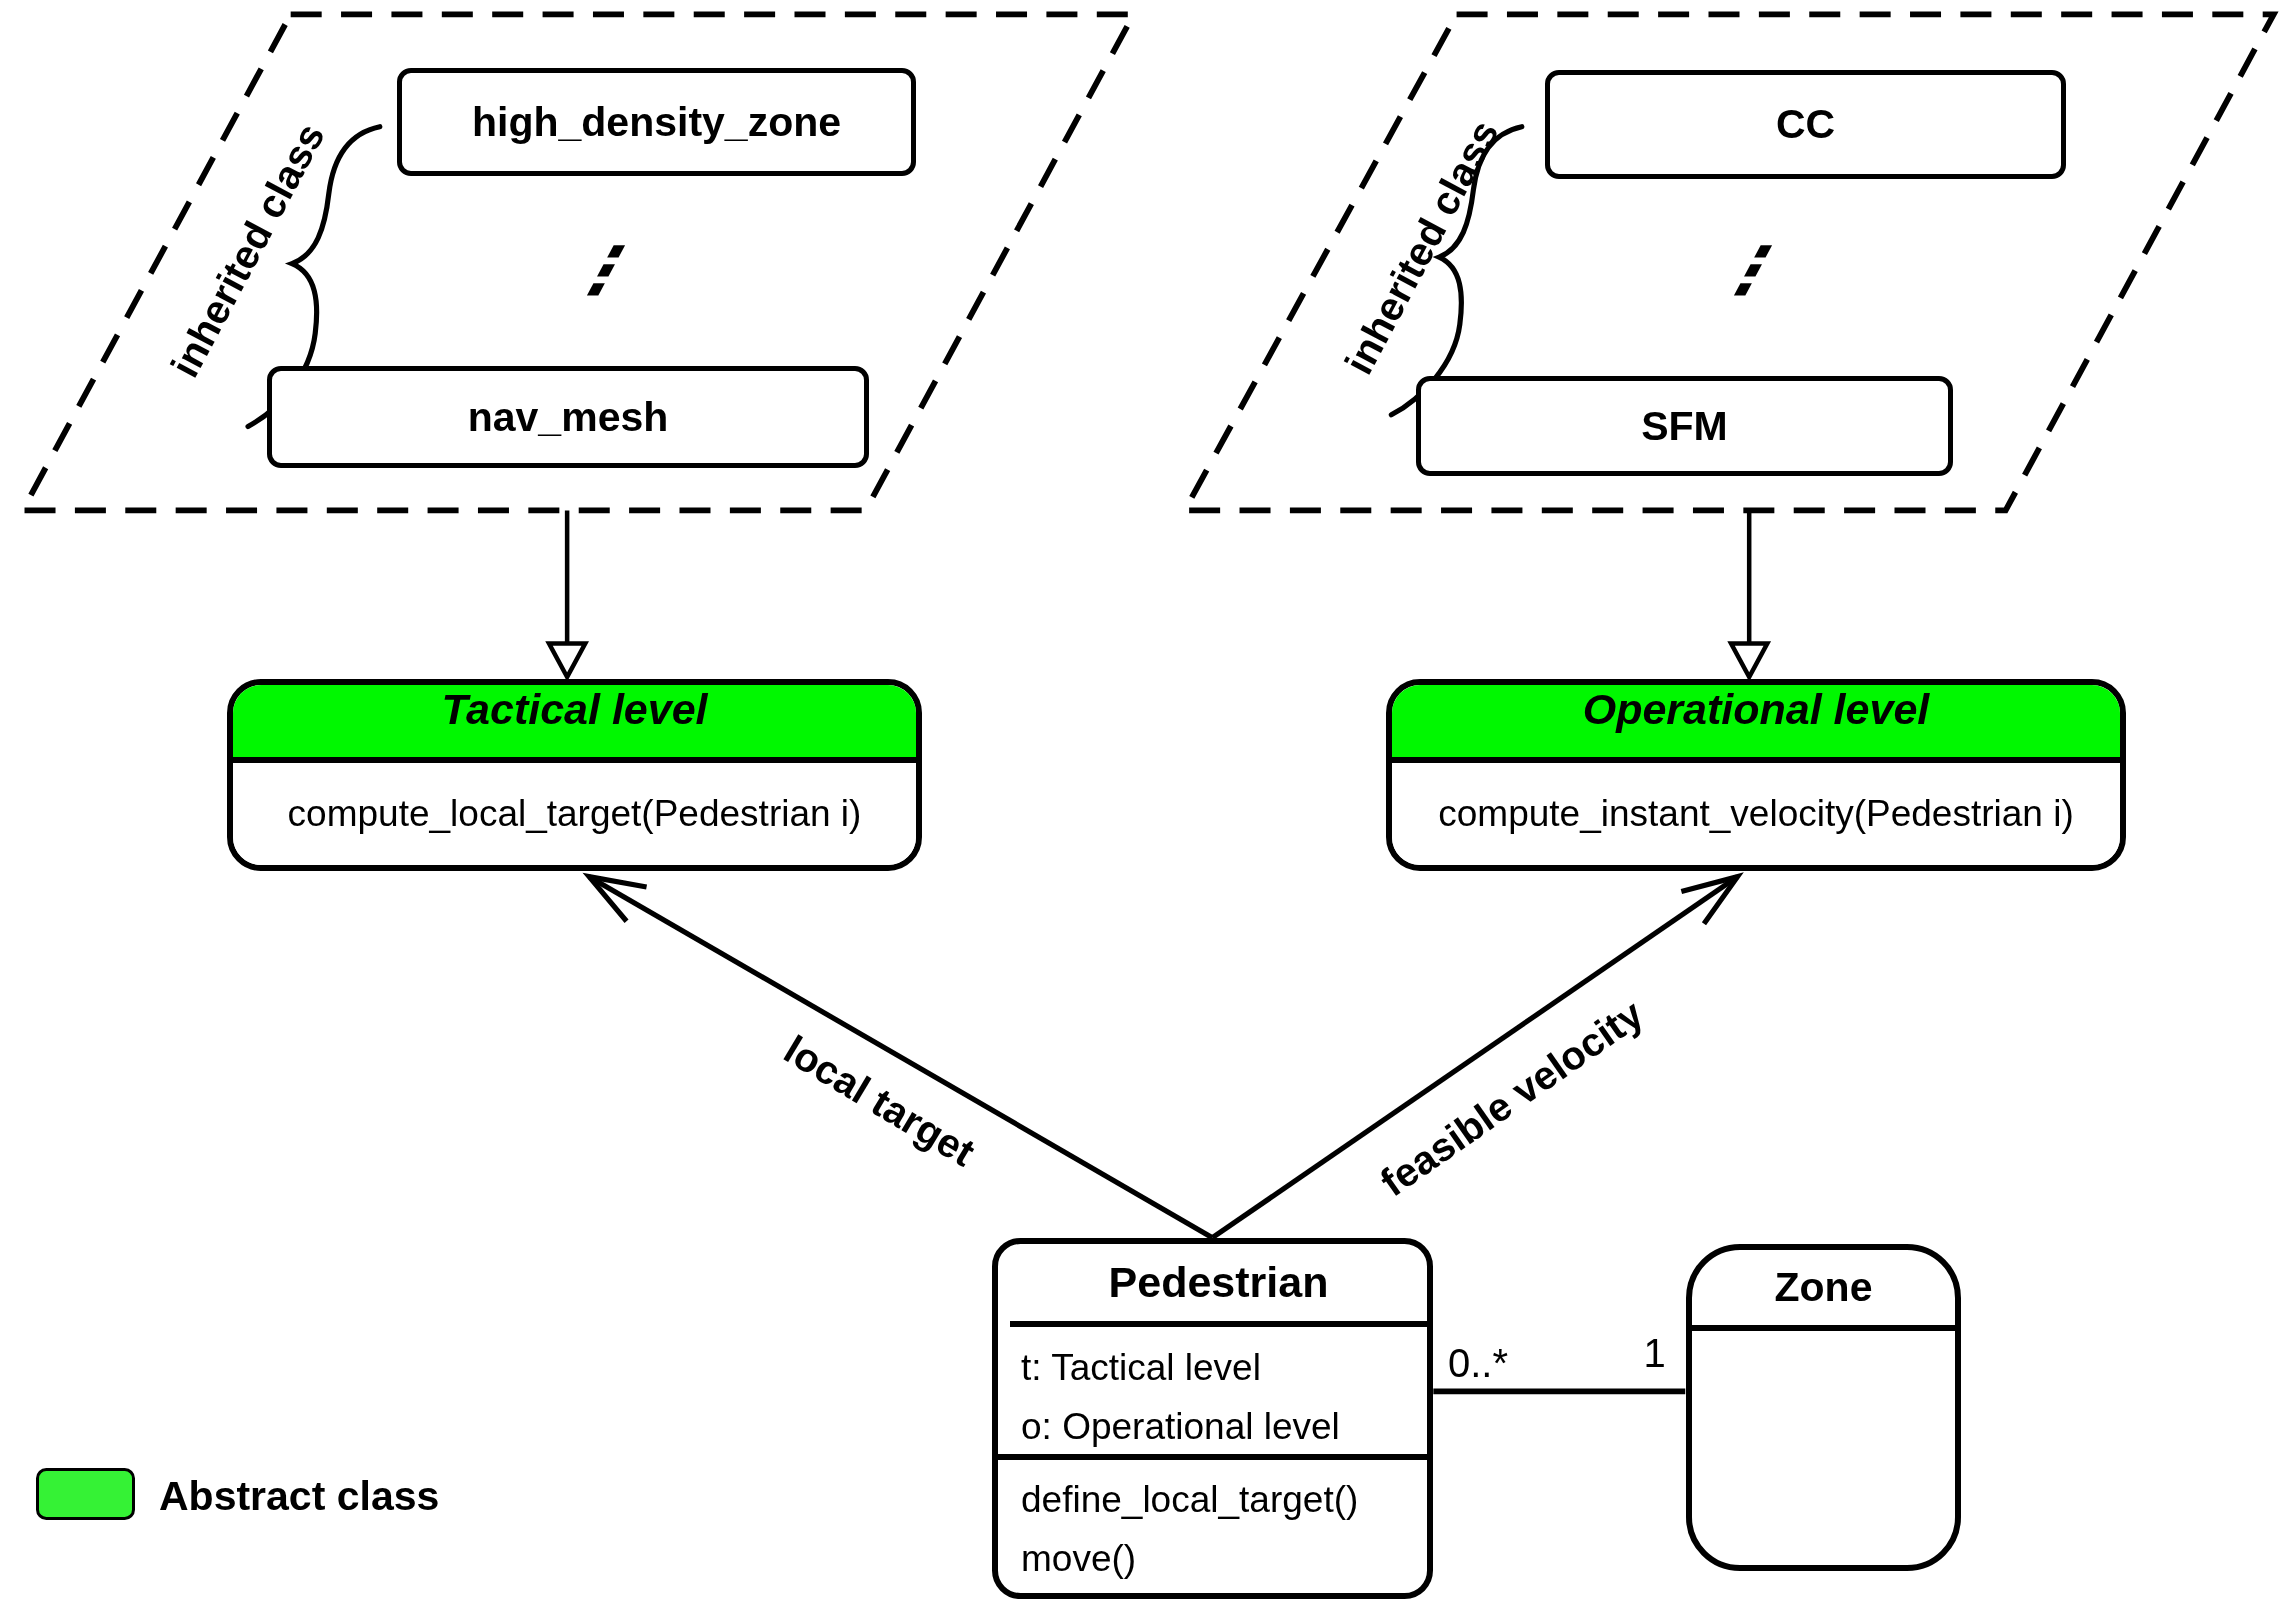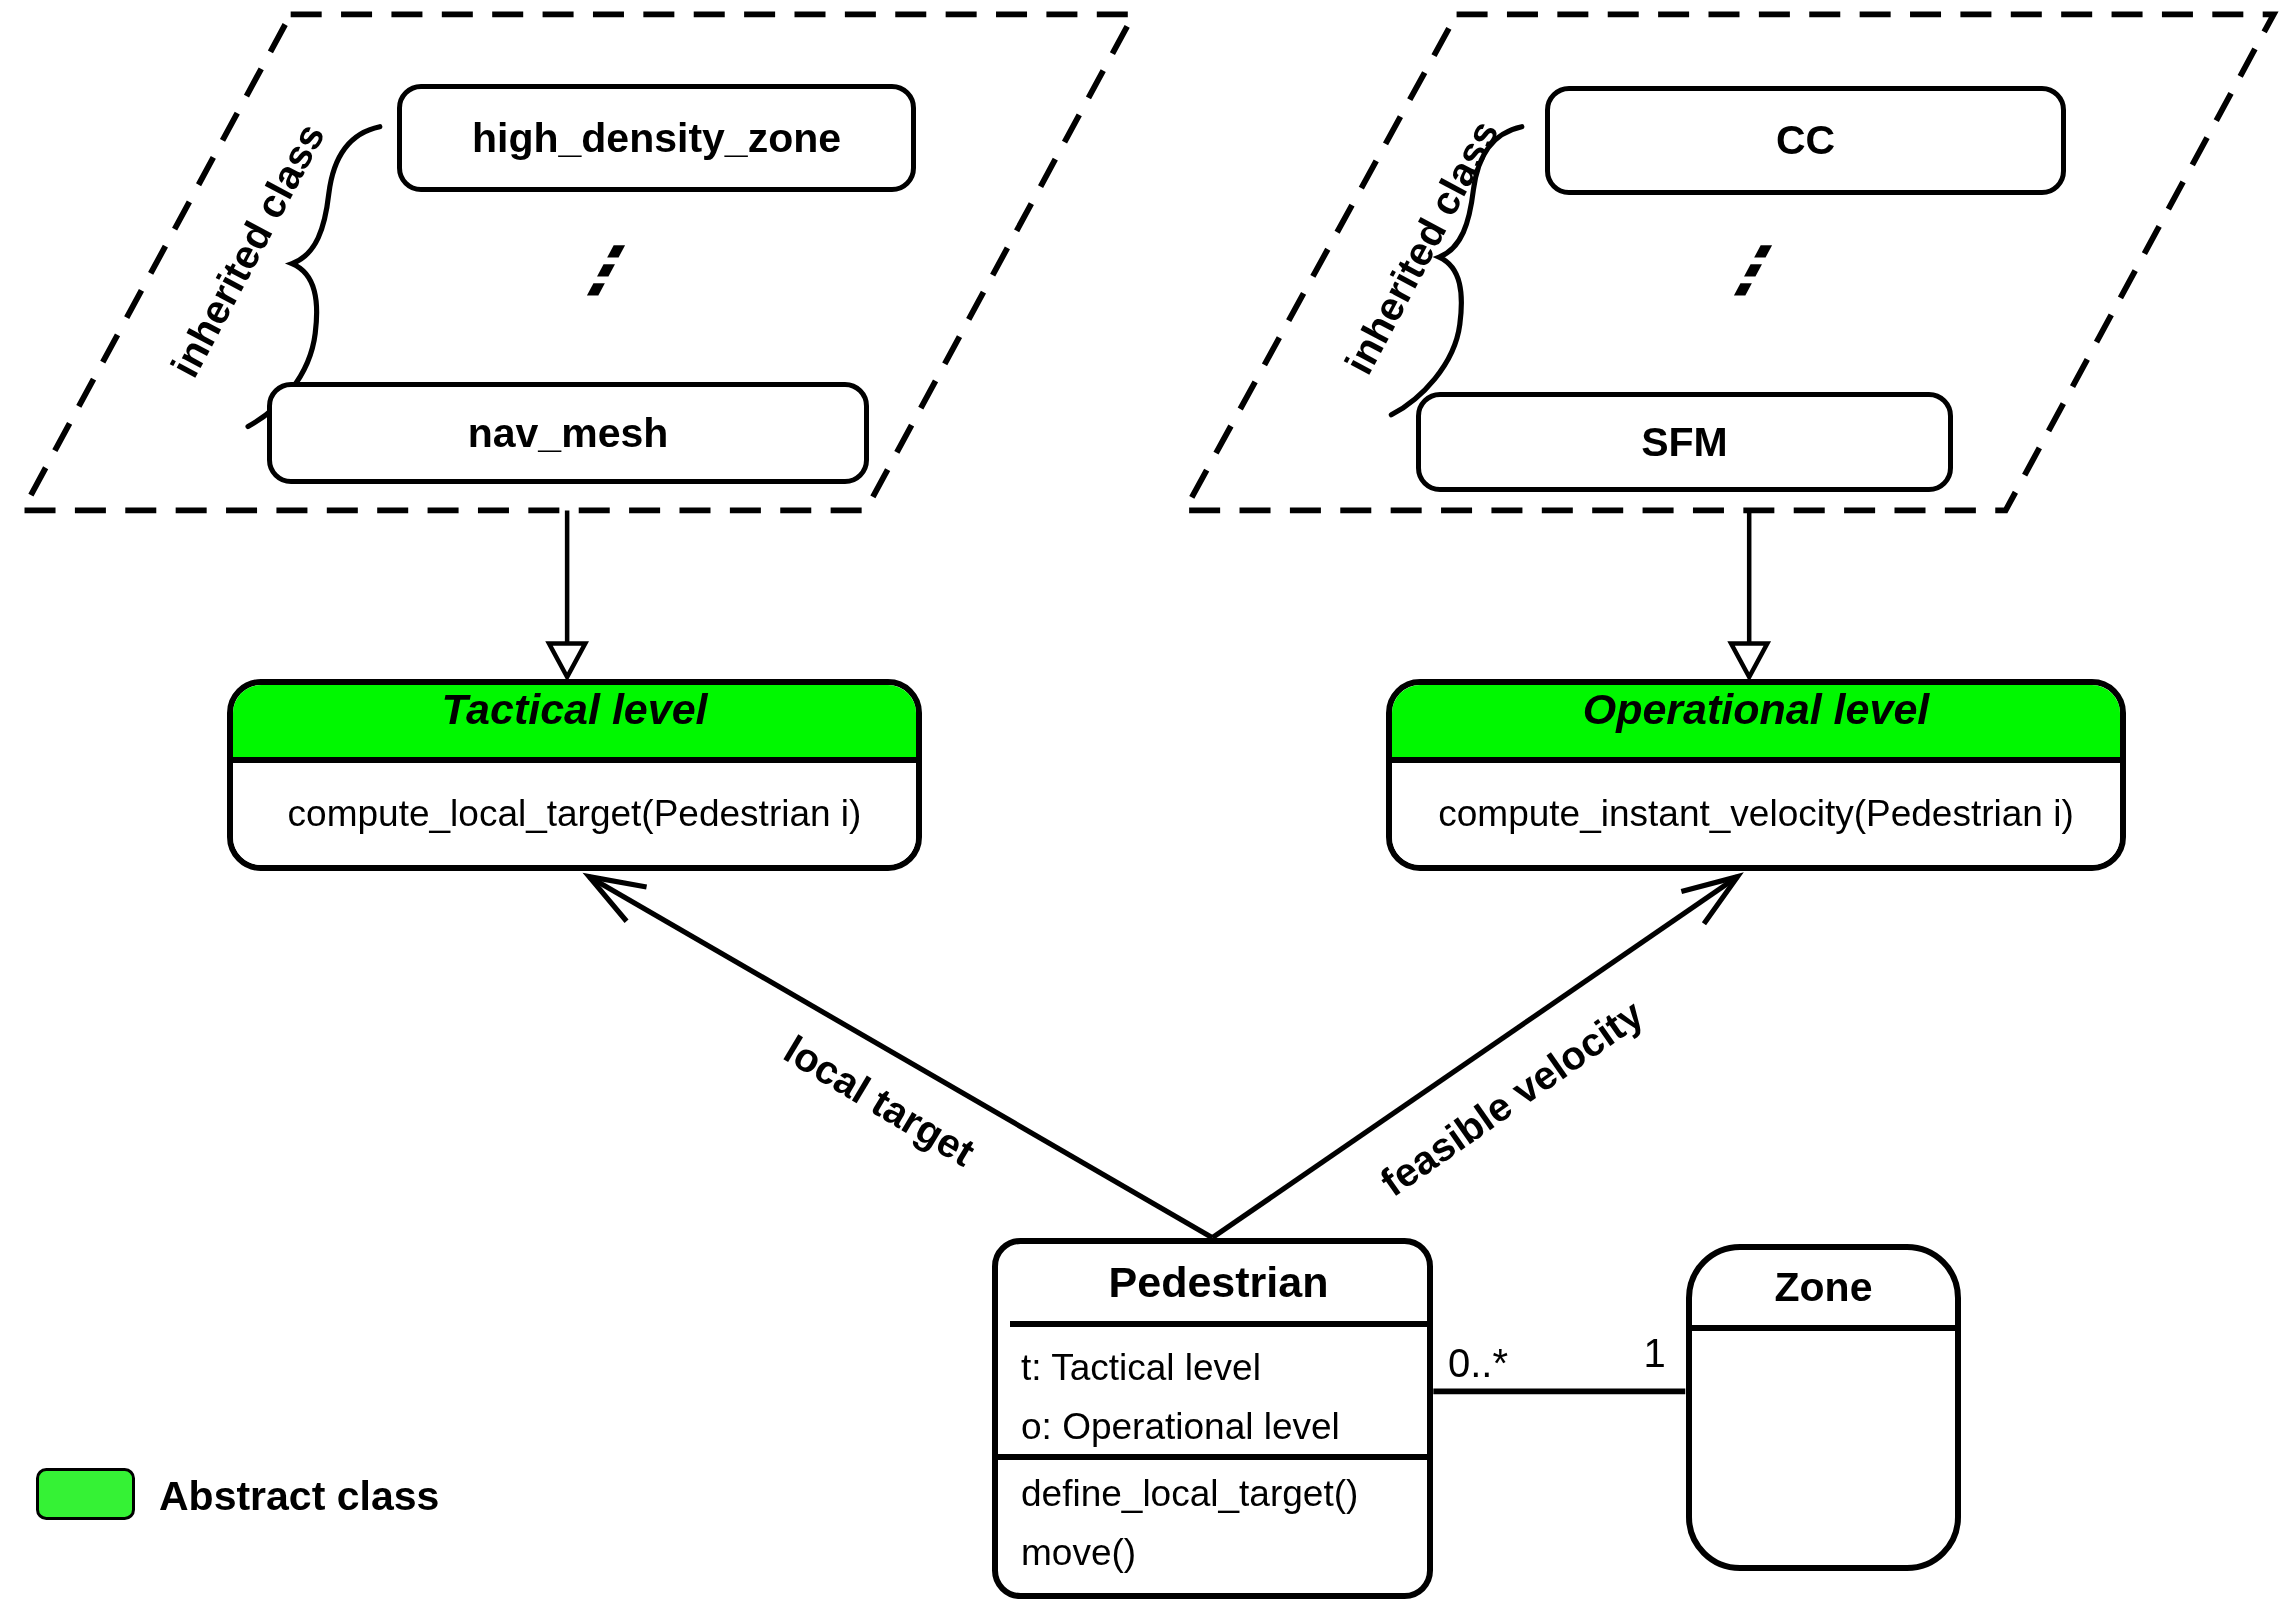--- a/index.html
+++ b/index.html
@@ -3,23 +3,23 @@
 <meta charset="utf-8">
 <style>
   html,body{margin:0;padding:0;background:#fff;}
   #canvas{
     position:relative;width:2295px;height:1617px;background:#ffffff;overflow:hidden;
     font-family:"Liberation Sans","DejaVu Sans",sans-serif;color:#000;
   }
   #connector-layer{position:absolute;left:0;top:0;width:2295px;height:1617px;}
   .abs{position:absolute;box-sizing:border-box;}
   .smallbox{
-    border:5.8px solid #000;border-radius:24px;background:#fff;
+    border:5.8px solid #000;border-radius:14px;background:#fff;
     display:flex;align-items:center;justify-content:center;
-    font-weight:bold;font-size:41px;white-space:nowrap;margin-top:16px;
+    font-weight:bold;font-size:41px;white-space:nowrap;
   }
   .group-label{
     font-weight:bold;font-size:40px;text-align:center;white-space:nowrap;
     transform:rotate(-62deg);
   }
   .dots{
     font-family:"DejaVu Sans",sans-serif;font-weight:bold;font-size:65px;line-height:1;
     transform:skewX(-28deg);text-align:center;
   }
   .absbox{
@@ -112,21 +112,21 @@
   <div class="abs edge-label" style="left:1308px;top:1075px;width:413px;height:54px;transform:rotate(-35deg);">feasible velocity</div>
 
   <div class="abs classbox" style="left:992px;top:1238px;width:441px;height:361px;">
     <div class="title" style="height:77px;margin-left:12px;">
       <span>Pedestrian</span>
     </div>
     <div class="sect" style="height:116px;border-bottom:6.5px solid #000;padding-top:11px;">
       <div>t: Tactical level</div>
       <div>o: Operational level</div>
     </div>
-    <div class="sect" style="flex:1;padding-top:4px;">
+    <div class="sect" style="flex:1;padding-top:10px;">
       <div>define_local_target()</div>
       <div>move()</div>
     </div>
   </div>
 
   <div class="abs mult" style="left:1448px;top:1341px;">0..*</div>
   <div class="abs mult" style="left:1635px;top:1331px;width:39px;text-align:center;">1</div>
 
   <div class="abs classbox" style="left:1686px;top:1244px;width:275px;height:327px;border-radius:54px;gap:43px;">
     <div class="title" style="height:75px;font-size:41px;">

